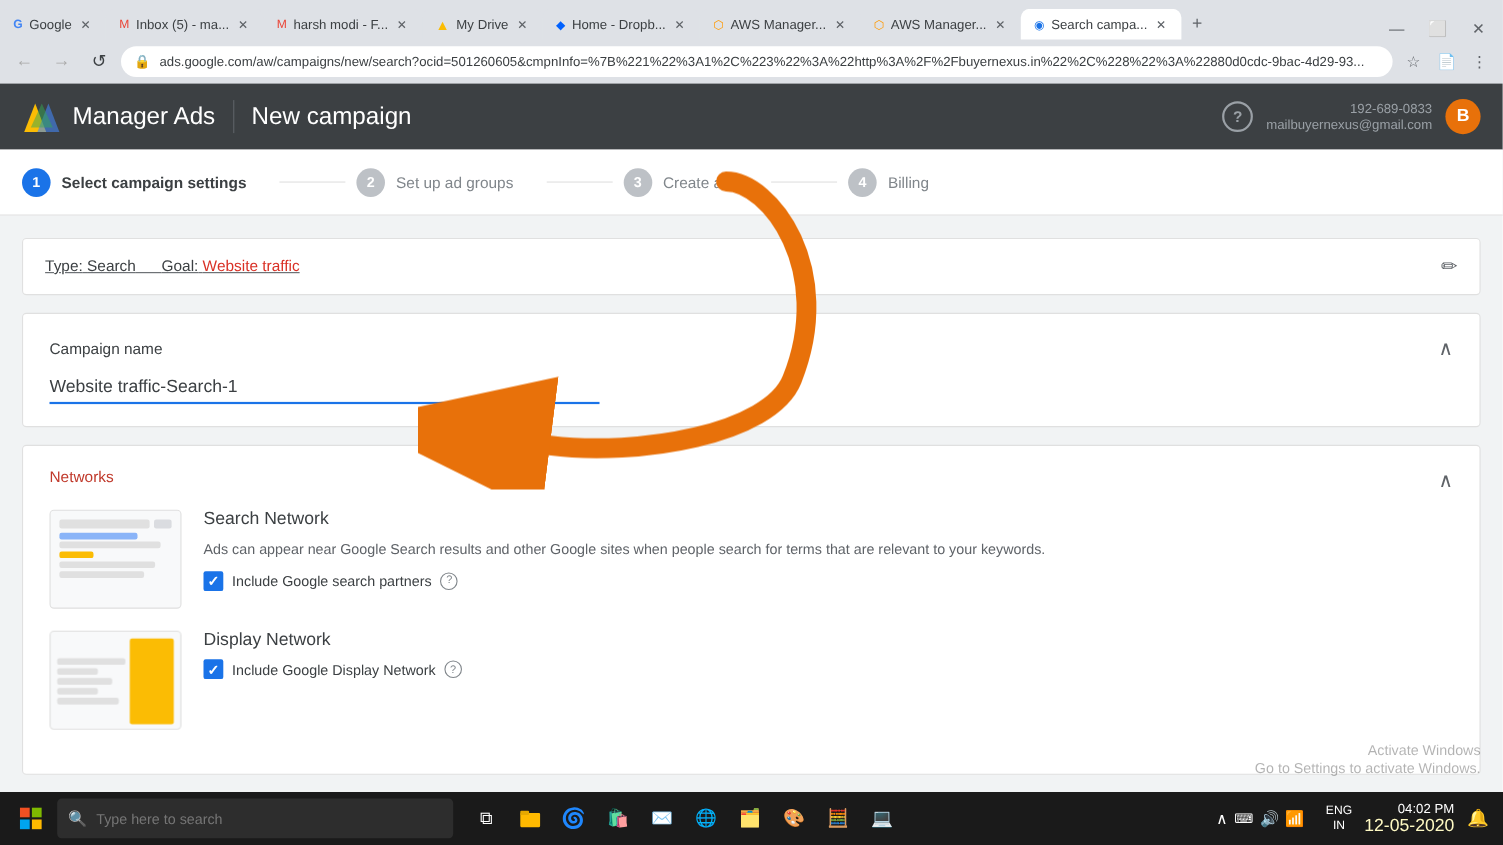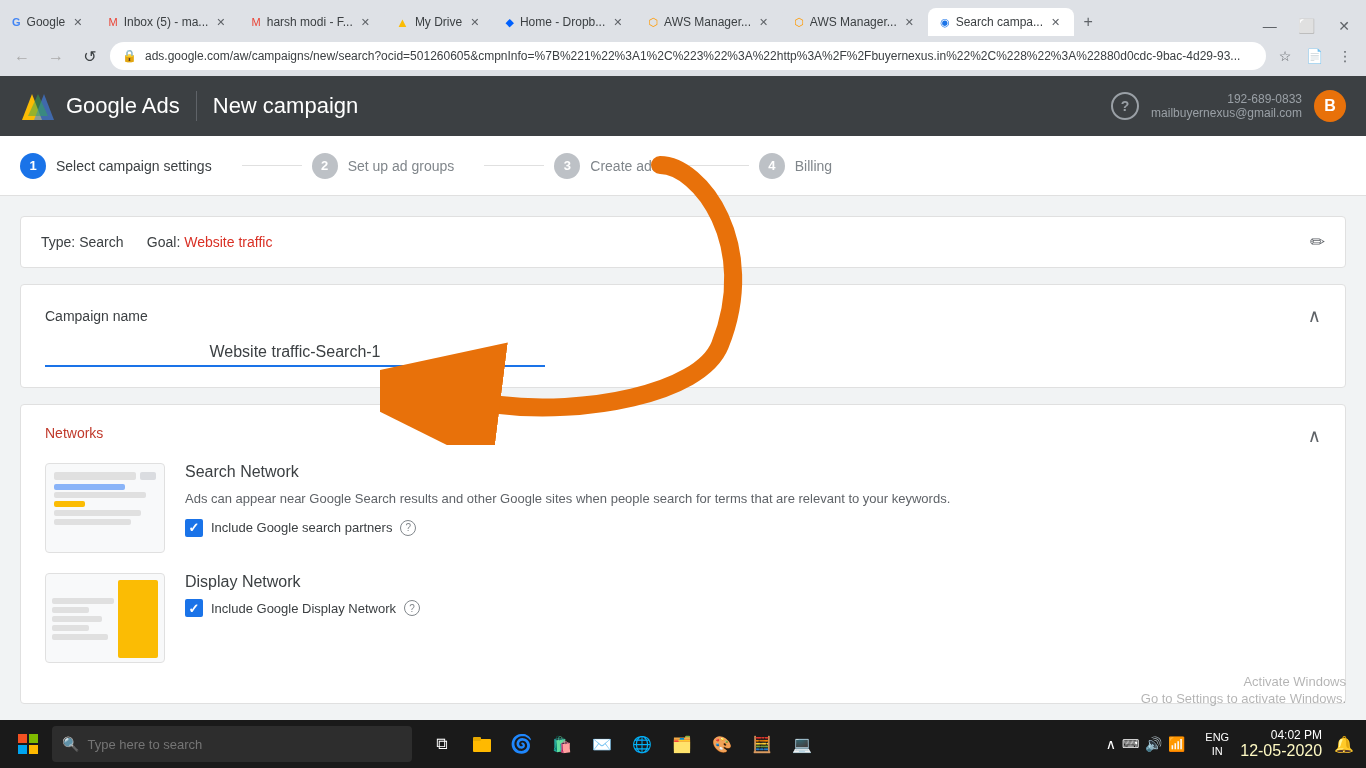--- a/index.html
+++ b/index.html
@@ -35,40 +35,40 @@
     .account-info .email { display: block; }
     .avatar { width: 32px; height: 32px; border-radius: 50%; background: #e8710a; display: flex; align-items: center; justify-content: center; color: white; font-size: 16px; font-weight: bold; cursor: pointer; }
 
     
     .steps-bar { background: #fff; display: flex; align-items: center; padding: 0 20px; height: 60px; border-bottom: 1px solid #e0e0e0; gap: 0; }
     .step { display: flex; align-items: center; gap: 10px; padding: 0 20px 0 0; }
     .step-circle { width: 26px; height: 26px; border-radius: 50%; display: flex; align-items: center; justify-content: center; font-size: 13px; font-weight: bold; color: white; flex-shrink: 0; }
     .step-circle.active { background: #1a73e8; }
     .step-circle.inactive { background: #bdc1c6; }
     .step-label { font-size: 14px; color: #3c4043; }
-    .step-label.active { color: #3c4043; font-weight: 400; }
+    .step-label.active { color: #3c4043; font-weight: 700; }
     .step-label.inactive { color: #80868b; }
     .step-separator { width: 60px; height: 1px; background: #e0e0e0; margin: 0 10px; }
 
     
     .main-content { background: #f1f3f4; padding: 20px; overflow-y: auto; height: calc(768px - 36px - 40px - 60px - 60px - 48px); }
 
     
     .card { background: #fff; border-radius: 4px; border: 1px solid #e0e0e0; margin-bottom: 16px; }
     .type-goal-row { padding: 14px 20px; display: flex; align-items: center; justify-content: space-between; }
-    .type-goal-text { font-size: 14px; color: #5f6368; }
+    .type-goal-text { font-size: 14px; color: #5f6368; text-decoration: underline; }
     .type-goal-text span.label { color: #3c4043; }
     .edit-icon { font-size: 18px; color: #5f6368; cursor: pointer; }
 
     
     .campaign-name-card { padding: 20px 24px; }
     .campaign-name-header { display: flex; align-items: center; justify-content: space-between; margin-bottom: 12px; }
     .campaign-name-label { font-size: 14px; color: #3c4043; font-weight: 400; }
     .collapse-btn { font-size: 18px; color: #5f6368; cursor: pointer; }
-    .campaign-name-input { width: 500px; border: none; border-bottom: 2px solid #1a73e8; outline: none; font-size: 16px; color: #3c4043; padding: 4px 0; background: transparent; text-align: center; }
+    .campaign-name-input { width: 500px; border: none; border-bottom: 2px solid #1a73e8; outline: none; font-size: 16px; color: #3c4043; padding: 4px 0; background: transparent; }
 
     
     .networks-card { padding: 20px 24px; }
     .networks-header { display: flex; align-items: flex-start; justify-content: space-between; margin-bottom: 16px; }
     .networks-label { font-size: 14px; color: #c0392b; font-weight: 500; }
     .network-section { display: flex; gap: 20px; margin-bottom: 20px; align-items: flex-start; }
     .network-thumbnail { width: 120px; height: 90px; background: #f8f9fa; border: 1px solid #e0e0e0; border-radius: 4px; flex-shrink: 0; overflow: hidden; position: relative; }
     .network-info { flex: 1; }
     .network-title { font-size: 16px; color: #3c4043; font-weight: 500; margin-bottom: 8px; }
     .network-desc { font-size: 13px; color: #5f6368; line-height: 1.5; margin-bottom: 10px; }
@@ -193,21 +193,21 @@
 
   <div class="ads-header">
     <div class="ads-logo">
 
       <svg width="36" height="36" viewBox="0 0 36 36">
         <polygon points="18,4 34,32 2,32" fill="none" stroke="none"></polygon>
         <polygon points="12,6 2,32 22,32" fill="#fbbc04"></polygon>
         <polygon points="24,6 14,32 34,32" fill="#4285f4" opacity="0.6"></polygon>
         <polygon points="18,6 28,28 8,28" fill="#34a853" opacity="0.5"></polygon>
       </svg>
-      <span class="ads-logo-text">Google Ads</span>
+      <span class="ads-logo-text">Manager Ads</span>
     </div>
     <div class="ads-divider"></div>
     <span class="ads-page-title">New campaign</span>
     <div class="header-right">
       <div class="help-btn">?</div>
       <div class="account-info">
         <span class="phone">192-689-0833</span>
         <span class="email">mailbuyernexus@gmail.com</span>
       </div>
       <div class="avatar">B</div>

